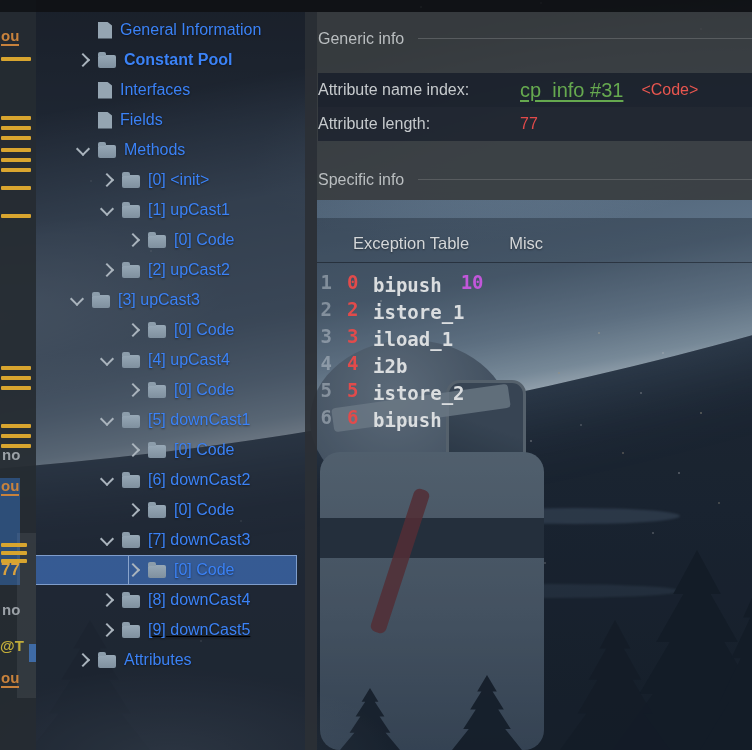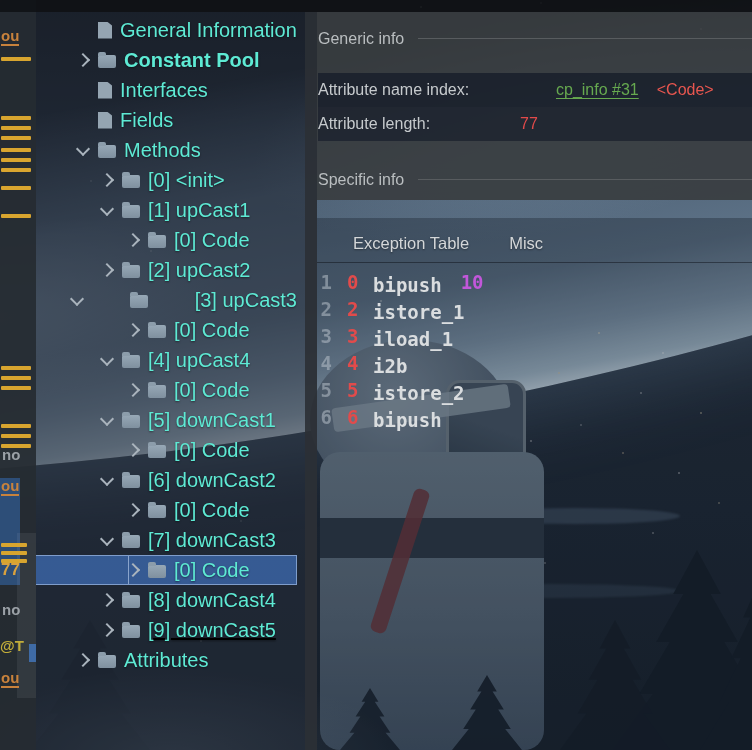--- a/index.html
+++ b/index.html
@@ -72,37 +72,37 @@
   .tree-row .chev-slot{width:24px;display:flex;align-items:center;justify-content:flex-start;flex:none;}
   .chev{width:8px;height:8px;border-right:2px solid #aab4bd;border-bottom:2px solid #aab4bd;flex:none;margin-left:4px;}
   .chev.right{transform:rotate(-45deg);}
   .chev.down{transform:rotate(45deg);margin-top:-3px;}
   .ic{flex:none;margin-right:8px;position:relative;}
   .ic.folder{width:18px;height:13px;background:linear-gradient(180deg,#97a8b6,#7f909f);border-radius:2px;margin-top:2px;}
   .ic.folder::before{content:"";position:absolute;left:0;top:-3px;width:8px;height:4px;
       background:#8c9dab;border-radius:2px 2px 0 0;}
   .ic.doc{width:14px;height:17px;background:#95a5b2;
       clip-path:polygon(0 0,64% 0,100% 24%,100% 100%,0 100%);}
-  .tree-label{font-size:20px;color:#5eead4;white-space:nowrap;text-shadow:0 1px 2px rgba(0,0,0,.45);}
+  .tree-label{font-size:16px;color:#3b82f6;white-space:nowrap;text-shadow:0 1px 2px rgba(0,0,0,.45);}
   .tree-row.selected{background:rgba(58,98,160,.88);
       border-top:1px solid #7f9dcb;border-bottom:1px solid #7f9dcb;border-right:1px solid #7f9dcb;}
   .tree-row.selected::after{content:"";position:absolute;left:92px;top:0;bottom:0;width:1px;background:#8aa4cc;}
 
   
   .right-top{left:317px;top:12px;width:435px;height:188px;background:rgba(57,61,65,.93);z-index:3;
       box-sizing:border-box;padding:16px 0 0 1px;}
   .sec-head{display:flex;align-items:center;height:21px;}
   .sec-head .t{font-size:16px;color:#babec0;white-space:nowrap;}
   .sec-head .line{flex:1;height:1px;background:#585c5f;margin-left:14px;}
   .kv-rows{margin-top:24px;}
   .kv-row{height:34px;display:flex;align-items:center;box-sizing:border-box;}
   .kv-row.r1{background:rgba(22,28,41,.78);}
   .kv-row.r2{background:rgba(22,28,41,.66);}
   .kv-label{width:202px;flex:none;font-size:16px;color:#c6cacd;}
-  .kv-link{font-size:16px;color:#66a94f;text-decoration:underline;text-underline-offset:3px;cursor:pointer;margin-left:36px;}
+  .kv-link{font-size:20px;color:#66a94f;text-decoration:underline;text-underline-offset:3px;cursor:pointer;}
   .kv-extra{font-size:16px;color:#e8564f;margin-left:18px;}
   .kv-red{font-size:16px;color:#e24a4a;}
   .spec-head{margin-top:28px;}
 
   .right-bottom{left:317px;top:218px;width:435px;height:532px;background:rgba(14,20,30,.30);z-index:3;}
   .tabbar{position:absolute;left:0;top:7px;width:435px;height:38px;display:flex;align-items:center;
       padding-left:16px;box-sizing:border-box;border-bottom:1px solid rgba(8,12,18,.45);}
   .tab{position:relative;height:38px;display:flex;align-items:center;padding:0 20px;
       font-size:16.5px;color:#d4d7d9;cursor:pointer;white-space:nowrap;text-shadow:0 1px 2px rgba(0,0,0,.4);}
   .tab.active::after{content:"";position:absolute;left:2px;right:2px;bottom:0;height:3px;
@@ -229,21 +229,21 @@
           <span class="ic folder"></span>
           <span class="tree-label">[0] Code</span>
         </div>
         <div class="tree-row" style="padding-left: 62px;">
           <span class="chev-slot">
             <span class="chev right"></span>
           </span>
           <span class="ic folder"></span>
           <span class="tree-label">[2] upCast2</span>
         </div>
-        <div class="tree-row" style="padding-left: 32px; justify-content: space-between;">
+        <div class="tree-row" style="padding-left: 32px;">
           <span class="chev-slot">
             <span class="chev down"></span>
           </span>
           <span class="ic folder"></span>
           <span class="tree-label">[3] upCast3</span>
         </div>
         <div class="tree-row" style="padding-left: 88px;">
           <span class="chev-slot">
             <span class="chev right"></span>
           </span>

